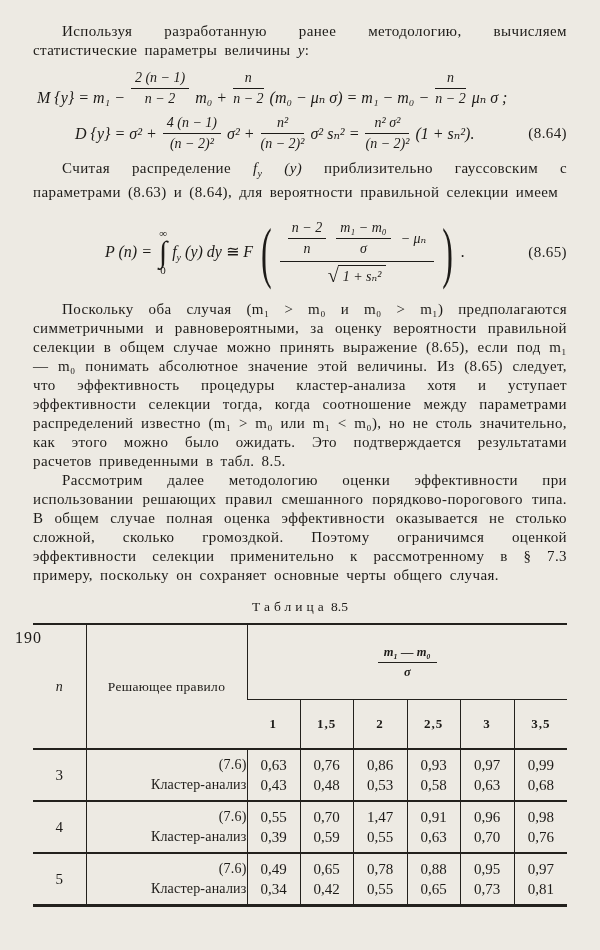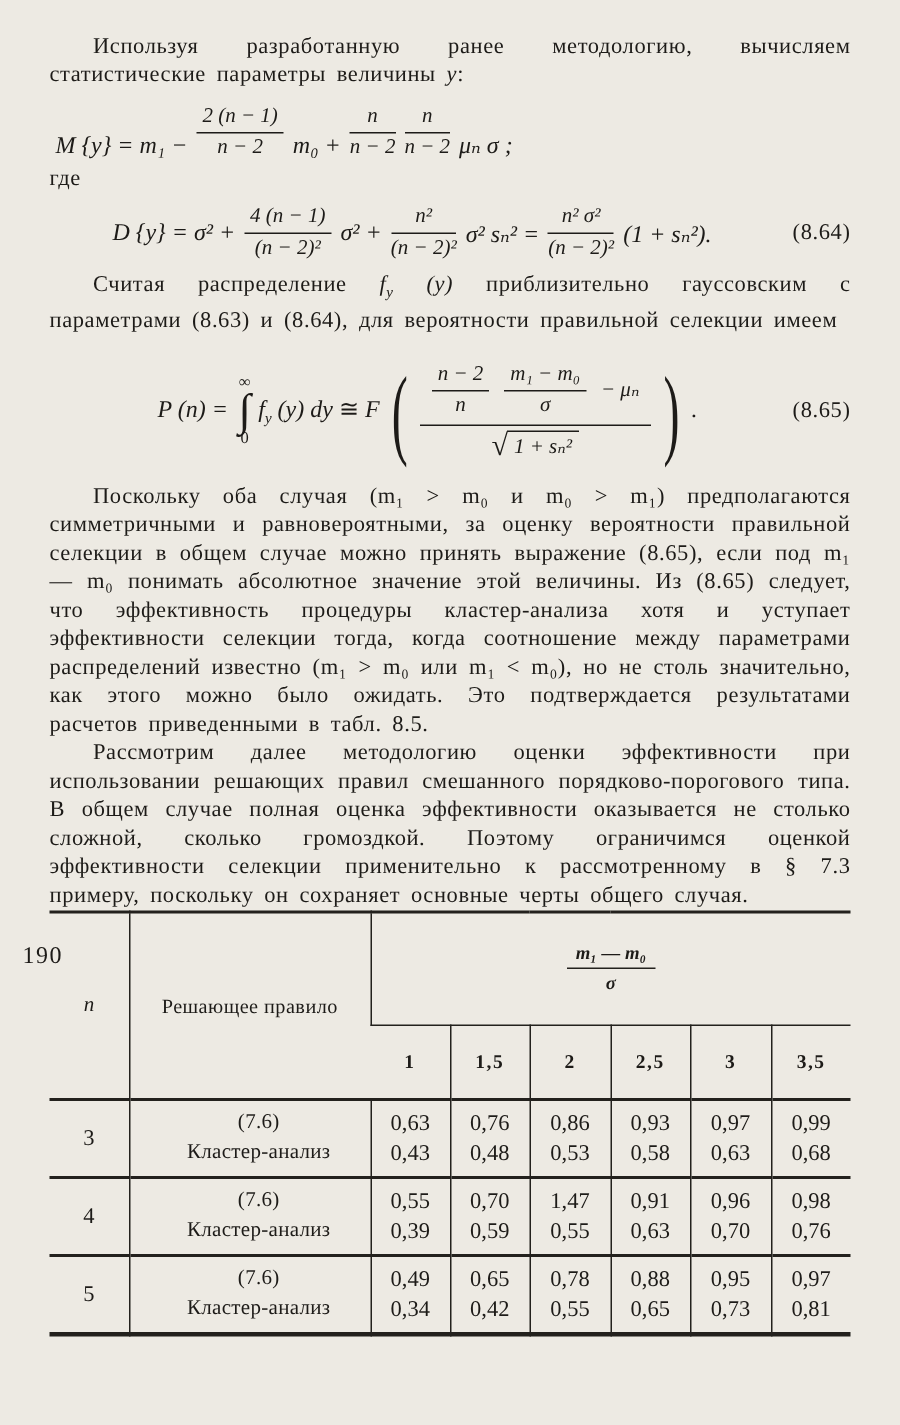--- a/index.html
+++ b/index.html
@@ -53,21 +53,21 @@
   .t85 .h2 th{border-bottom:2.4px solid #23211d;height:26px;
     font-size:13px;font-weight:bold;letter-spacing:1px;}
   .t85 td{border-top:2.4px solid #23211d;vertical-align:middle;}
   .t85 .c-n{font-style:italic;font-size:14px;font-weight:normal;}
   .t85 .c-rule{font-size:13.5px;font-weight:normal;letter-spacing:.3px;}
   .thfrac{display:inline-block;text-align:center;font-style:italic;
     font-size:12.5px;line-height:1.2;}
   .thfrac .num{display:block;border-bottom:1.2px solid #23211d;padding:0 6px 2px;}
   .thfrac .den{display:block;padding-top:2px;}
   .t85 td.rn{text-align:center;font-size:15px;}
-  .t85 td.rule{text-align:center;padding:5px 0 5px 12px;font-size:14px;
+  .t85 td.rule{text-align:right;padding:5px 0 5px 12px;font-size:14px;
     line-height:20px;letter-spacing:.2px;}
   .t85 td.val{text-align:center;font-size:15px;line-height:20px;padding:5px 0;}
   .t85 .h2 th{text-align:center;}
   .pgnum{position:absolute;left:15px;bottom:20px;font-size:16px;
     letter-spacing:1px;}
 </style>
 </head>
 <body>
 
 <div class="page">
@@ -78,28 +78,28 @@
     <span>M {y} = m₁ −</span>
     <span class="frac">
         <span class="num">2 (n − 1)</span>
         <span class="den">n − 2</span>
       </span>
     <span>m₀ +</span>
     <span class="frac">
         <span class="num">n</span>
         <span class="den">n − 2</span>
       </span>
+    <span>(m₀ − μₙ σ) = m₁ − m₀ −</span>
     <span class="frac">
         <span class="num">n</span>
         <span class="den">n − 2</span>
       </span>
     <span>μₙ σ ;</span>
   </div>
 
-  <p class="body noind" style="margin-top:3px;">где</p>
 
   <div class="eq eq864">
     <span>D {y} = σ² +</span>
     <span class="frac">
         <span class="num">4 (n − 1)</span>
         <span class="den">(n − 2)²</span>
       </span>
     <span>σ² +</span>
     <span class="frac">
         <span class="num">n²</span>
@@ -146,20 +146,21 @@
     <span class="bigp">)</span>
     <span>.</span>
     <span class="spacer"></span>
     <span class="eqnum">(8.65)</span>
   </div>
 
   <p class="body" style="margin-top:8px;">Поскольку оба случая (m₁ &gt; m₀ и m₀ &gt; m₁) предполагаются симметричными и равновероятными, за оценку вероятности правильной селекции в общем случае можно принять выражение (8.65), если под m₁ — m₀ понимать абсолютное значение этой величины. Из (8.65) следует, что эффективность процедуры кластер-анализа хотя и уступает эффективности селекции тогда, когда соотношение между параметрами распределений известно (m₁ &gt; m₀ или m₁ &lt; m₀), но не столь значительно, как этого можно было ожидать. Это подтверждается результатами расчетов приведенными в табл. 8.5.</p>
 
   <p class="body">Рассмотрим далее методологию оценки эффективности при использовании решающих правил смешанного порядково-порогового типа. В общем случае полная оценка эффективности оказывается не столько сложной, сколько громоздкой. Поэтому ограничимся оценкой эффективности селекции применительно к рассмотренному в § 7.3 примеру, поскольку он сохраняет основные черты общего случая.</p>
 
+  <div class="tcaption"><span class="tcap-word">Таблица</span> <span>8.5</span></div>
 
   <table class="t85">
     <colgroup>
       <col style="width:53px">
         <col style="width:161px">
       <col style="width:53px">
         <col style="width:53px">
         <col style="width:54px">
       <col style="width:53px">
         <col style="width:54px">

